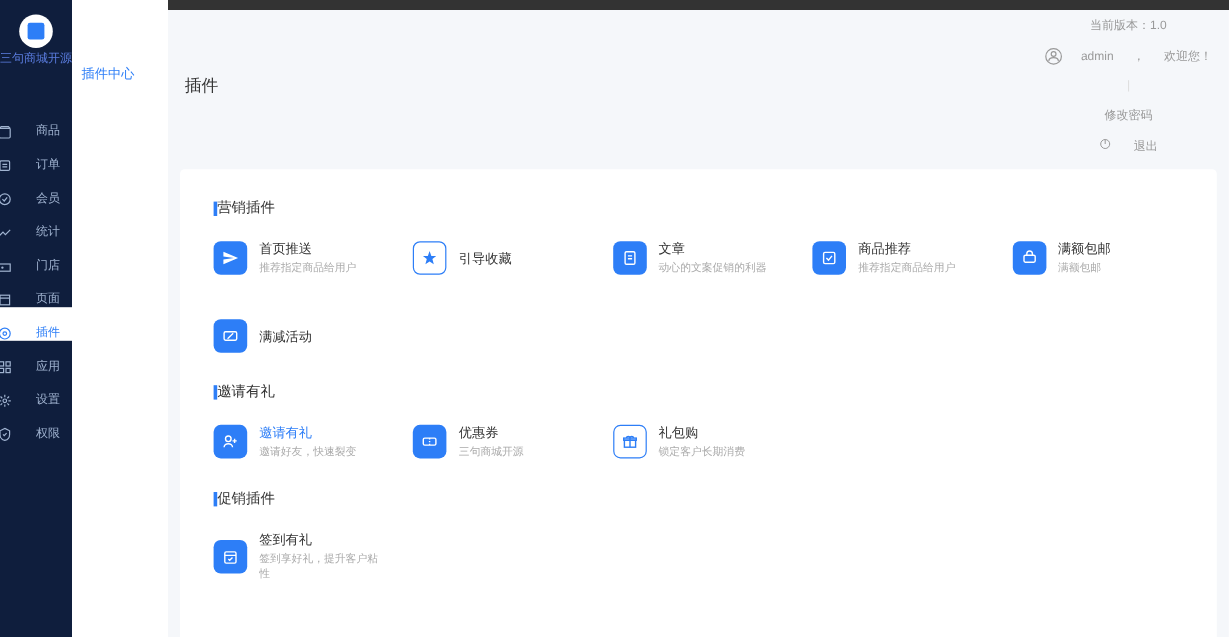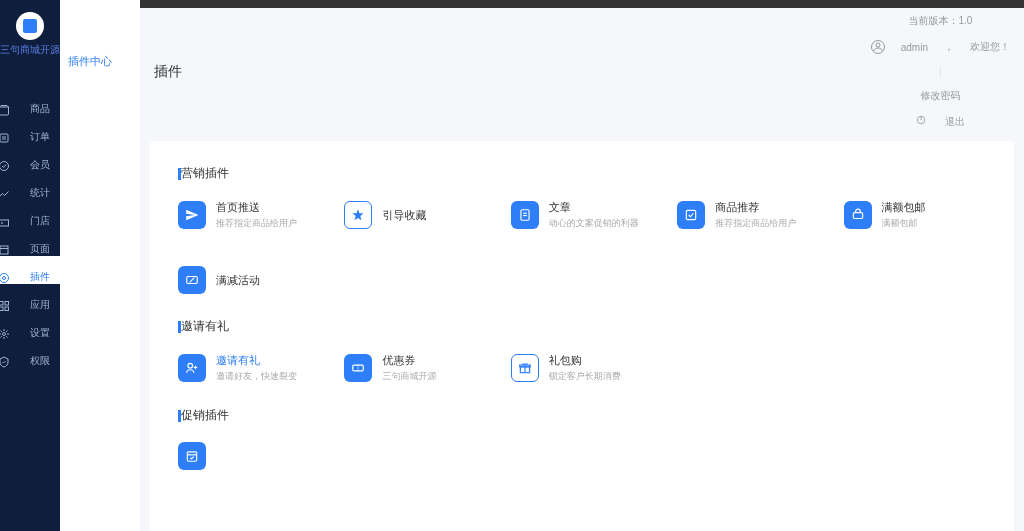--- a/index.html
+++ b/index.html
@@ -311,17 +311,21 @@
         </div>
         <div class="grid">
           <div class="plugin">
             <div class="plugin-icon">
               <svg viewBox="0 0 24 24" fill="none" stroke="currentColor" stroke-width="2">
                 <rect x="4" y="5" width="16" height="16" rx="2"></rect>
                 <line x1="4" y1="10" x2="20" y2="10"></line>
                 <polyline points="9 15 11 17 15 13"></polyline>
               </svg>
             </div>
+            <div class="plugin-text">
+              <div class="plugin-title">签到有礼</div>
+              <div class="plugin-desc">签到享好礼，提升客户粘性</div>
+            </div>
           </div>
         </div>
       </div>
     </div>
 </div>
 
 </body></html>

